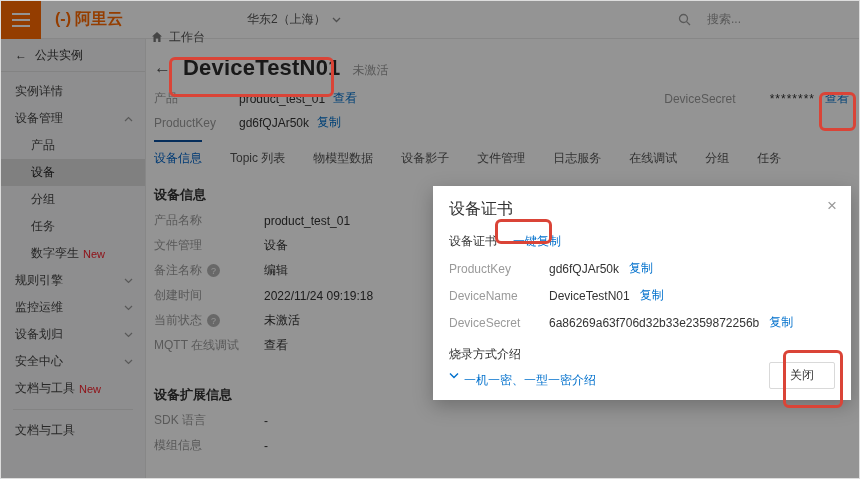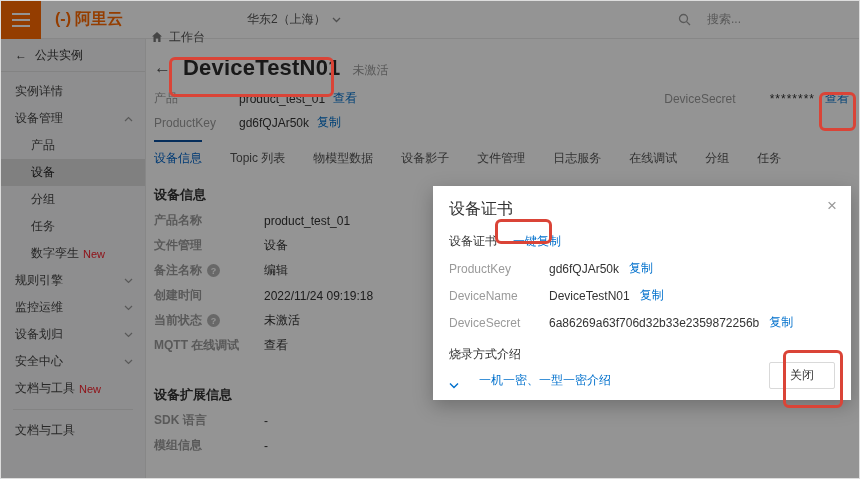--- a/index.html
+++ b/index.html
@@ -56,41 +56,41 @@
   .secret-mask { color:#333; margin-left:34px; letter-spacing:1px; }
   .secret-view { margin-left:10px; }
 
   .tabs { margin-top:9px; display:flex; gap:28px; }
   .tab { padding-top:8px; color:#555; cursor:pointer; border-top:2px solid transparent; }
   .tab.active { color:#0064c8; border-top:2px solid #0a4f9e; }
 
   .section { margin-top:19px; }
   .section h3 { font-size:13px; font-weight:bold; color:#333; }
   .info-row { display:flex; align-items:center; margin-top:8px; }
-  .info-label { width:110px; color:#9a9a9a; display:flex; align-items:center; gap:5px;font-weight:bold; }
+  .info-label { width:110px; color:#9a9a9a; display:flex; align-items:center; gap:5px; }
   .info-val { color:#333; }
   .qicon { display:inline-flex; width:13px; height:13px; border-radius:50%; background:#b3b3b3;
            color:#fff; font-size:9px; align-items:center; justify-content:center; }
   .ext-section { margin-top:32px; }
 
   
   .overlay { position:absolute; inset:0; background:rgba(0,0,0,.42); z-index:40; }
   .modal { position:absolute; left:432px; top:185px; width:418px; height:214px; background:#fff;
            z-index:50; box-shadow:0 6px 18px rgba(0,0,0,.25); padding:13px 16px; }
   .modal-title { font-size:16px; color:#333; font-weight:500; }
   .modal-close { position:absolute; top:11px; right:14px; font-size:17px; color:#999; cursor:pointer; line-height:1; }
   .cert-row { margin-top:13px; display:flex; align-items:center; }
   .cert-label { color:#333; }
   .cert-copy { margin-left:16px; }
   .m-row { display:flex; align-items:center; margin-top:10px; }
   .m-label { width:100px; color:#9a9a9a; }
   .m-val { color:#333; }
   .m-copy { margin-left:10px; }
   .burn-head { margin-top:15px; color:#333; }
-  .burn-link { margin-top:9px; display:flex; align-items:flex-end; gap:20px; color:#0070cc; cursor:pointer; }
+  .burn-link { margin-top:9px; display:flex; align-items:flex-start; gap:5px; color:#0070cc; cursor:pointer; }
   .modal-footer { position:absolute; right:16px; bottom:11px; }
   .btn-close { background:#fff; border:1px solid #d9d9d9; border-radius:2px; padding:4px 20px;
                font-size:12px; color:#333; cursor:pointer; font-family:inherit; }
 
   
   .anno { position:absolute; border:3px solid #da4437; border-radius:6px; z-index:60; pointer-events:none; }
   .anno-title { left:168px; top:56px; width:165px; height:40px; }
   .anno-view  { left:818px; top:91px; width:37px; height:39px; }
   .anno-copy  { left:494px; top:218px; width:57px; height:25px; }
   .anno-close { left:782px; top:349px; width:60px; height:58px; }

